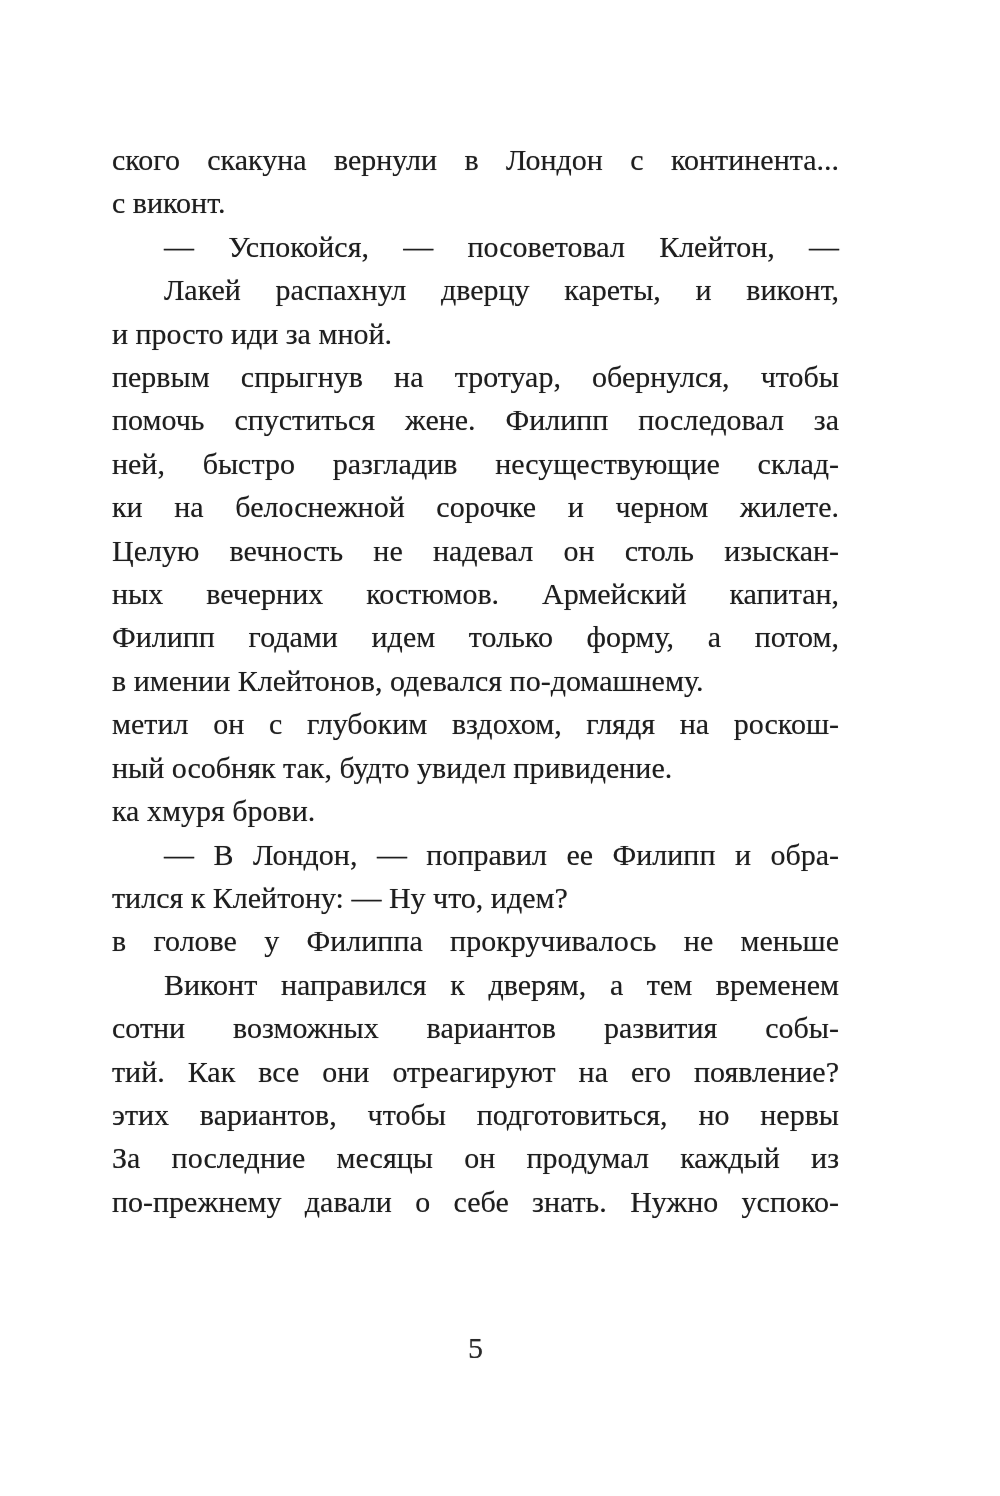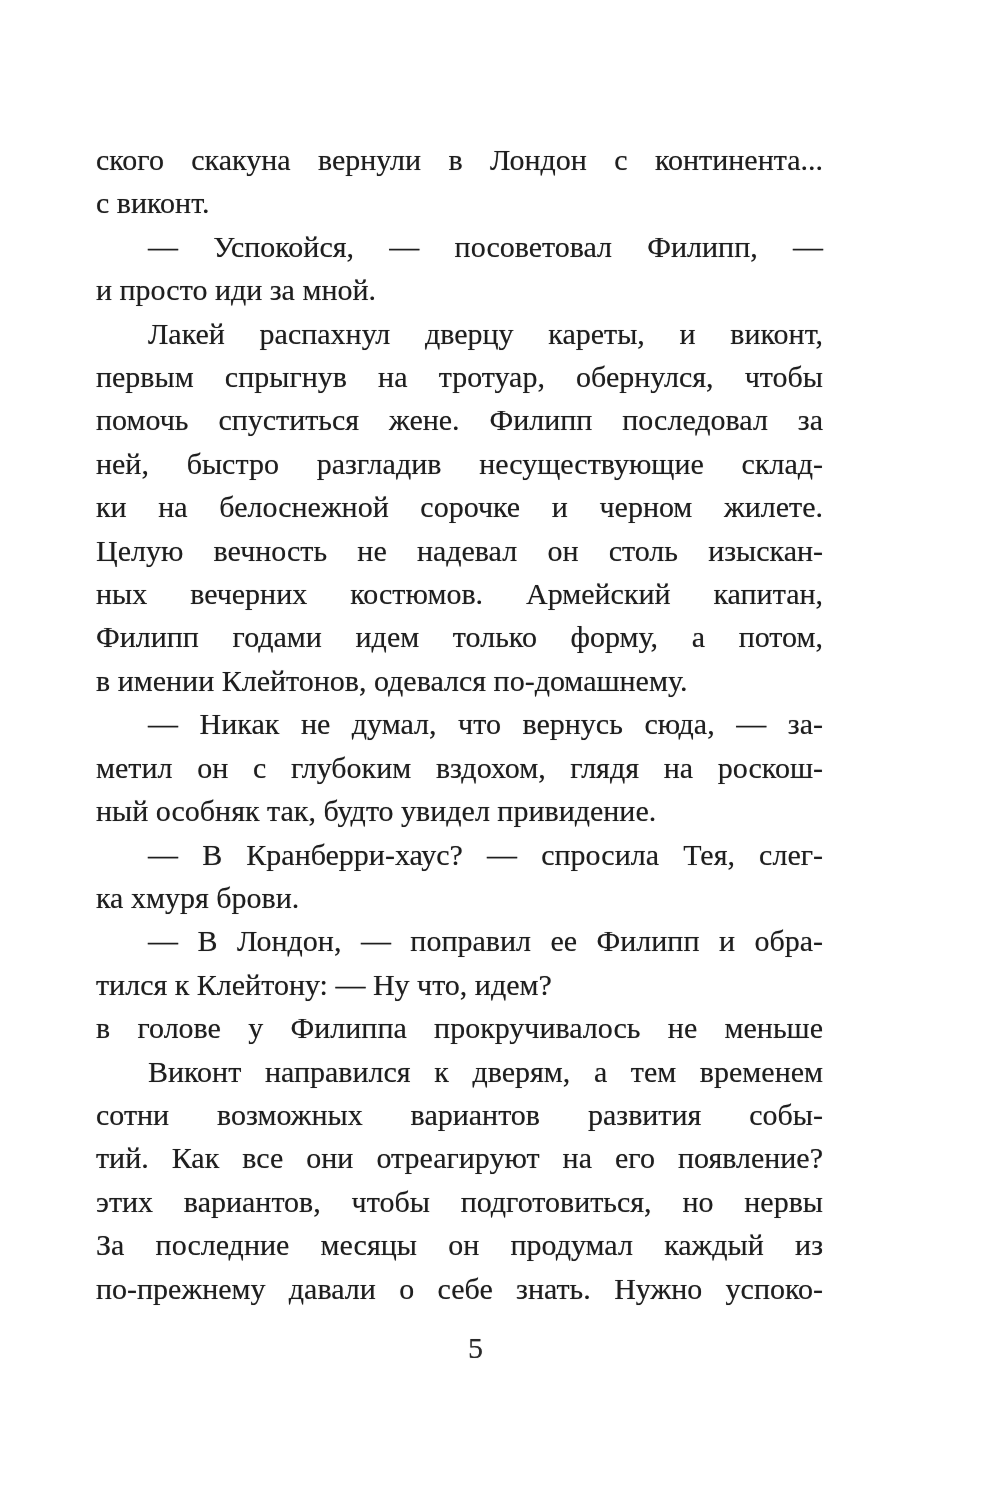--- a/index.html
+++ b/index.html
@@ -11,21 +11,21 @@
     position: relative;
     width: 1000px;
     height: 1496px;
     background: #ffffff;
     overflow: hidden;
     font-family: "Liberation Serif", "DejaVu Serif", serif;
     color: #1e1e1e;
   }
   .text-block {
     position: absolute;
-    left: 96px;
+    left: 112px;
     top: 138px;
     width: 727px;
     font-size: 30px;
     line-height: 43.4px;
     text-shadow: 0 0 0.7px rgba(20,20,20,0.55);
   }
   .line {
     text-align: justify;
     text-align-last: justify;
   }
@@ -47,35 +47,33 @@
     text-shadow: 0 0 0.7px rgba(20,20,20,0.5);
   }
 </style>
 </head>
 <body>
 
 <div class="page">
   <div class="text-block" id="text-block">
       <div class="line">ского скакуна вернули в Лондон с континента...</div>
       <div class="line para-end">с виконт.</div>
-      <div class="line indent">— Успокойся, — посоветовал Филипп, —</div>
+      <div class="line indent">— Успокойся, — посоветовал Клейтон, —</div>
+      <div class="line indent">Лакей распахнул дверцу кареты, и виконт,</div>
       <div class="line para-end">и просто иди за мной.</div>
-      <div class="line indent">Лакей распахнул дверцу кареты, и виконт,</div>
       <div class="line">первым спрыгнув на тротуар, обернулся, чтобы</div>
       <div class="line">помочь спуститься жене. Филипп последовал за</div>
       <div class="line">ней, быстро разгладив несуществующие склад-</div>
       <div class="line">ки на белоснежной сорочке и черном жилете.</div>
       <div class="line">Целую вечность не надевал он столь изыскан-</div>
       <div class="line">ных вечерних костюмов. Армейский капитан,</div>
       <div class="line">Филипп годами идем только форму, а потом,</div>
       <div class="line para-end">в имении Клейтонов, одевался по-домашнему.</div>
-      <div class="line indent">— Никак не думал, что вернусь сюда, — за-</div>
       <div class="line">метил он с глубоким вздохом, глядя на роскош-</div>
       <div class="line para-end">ный особняк так, будто увидел привидение.</div>
-      <div class="line indent">— В Кранберри-хаус? — спросила Тея, слег-</div>
       <div class="line para-end">ка хмуря брови.</div>
       <div class="line indent">— В Лондон, — поправил ее Филипп и обра-</div>
       <div class="line para-end">тился к Клейтону: — Ну что, идем?</div>
       <div class="line">в голове у Филиппа прокручивалось не меньше</div>
       <div class="line indent">Виконт направился к дверям, а тем временем</div>
       <div class="line">сотни возможных вариантов развития собы-</div>
       <div class="line">тий. Как все они отреагируют на его появление?</div>
       <div class="line">этих вариантов, чтобы подготовиться, но нервы</div>
       <div class="line">За последние месяцы он продумал каждый из</div>
       <div class="line">по-прежнему давали о себе знать. Нужно успоко-</div>

